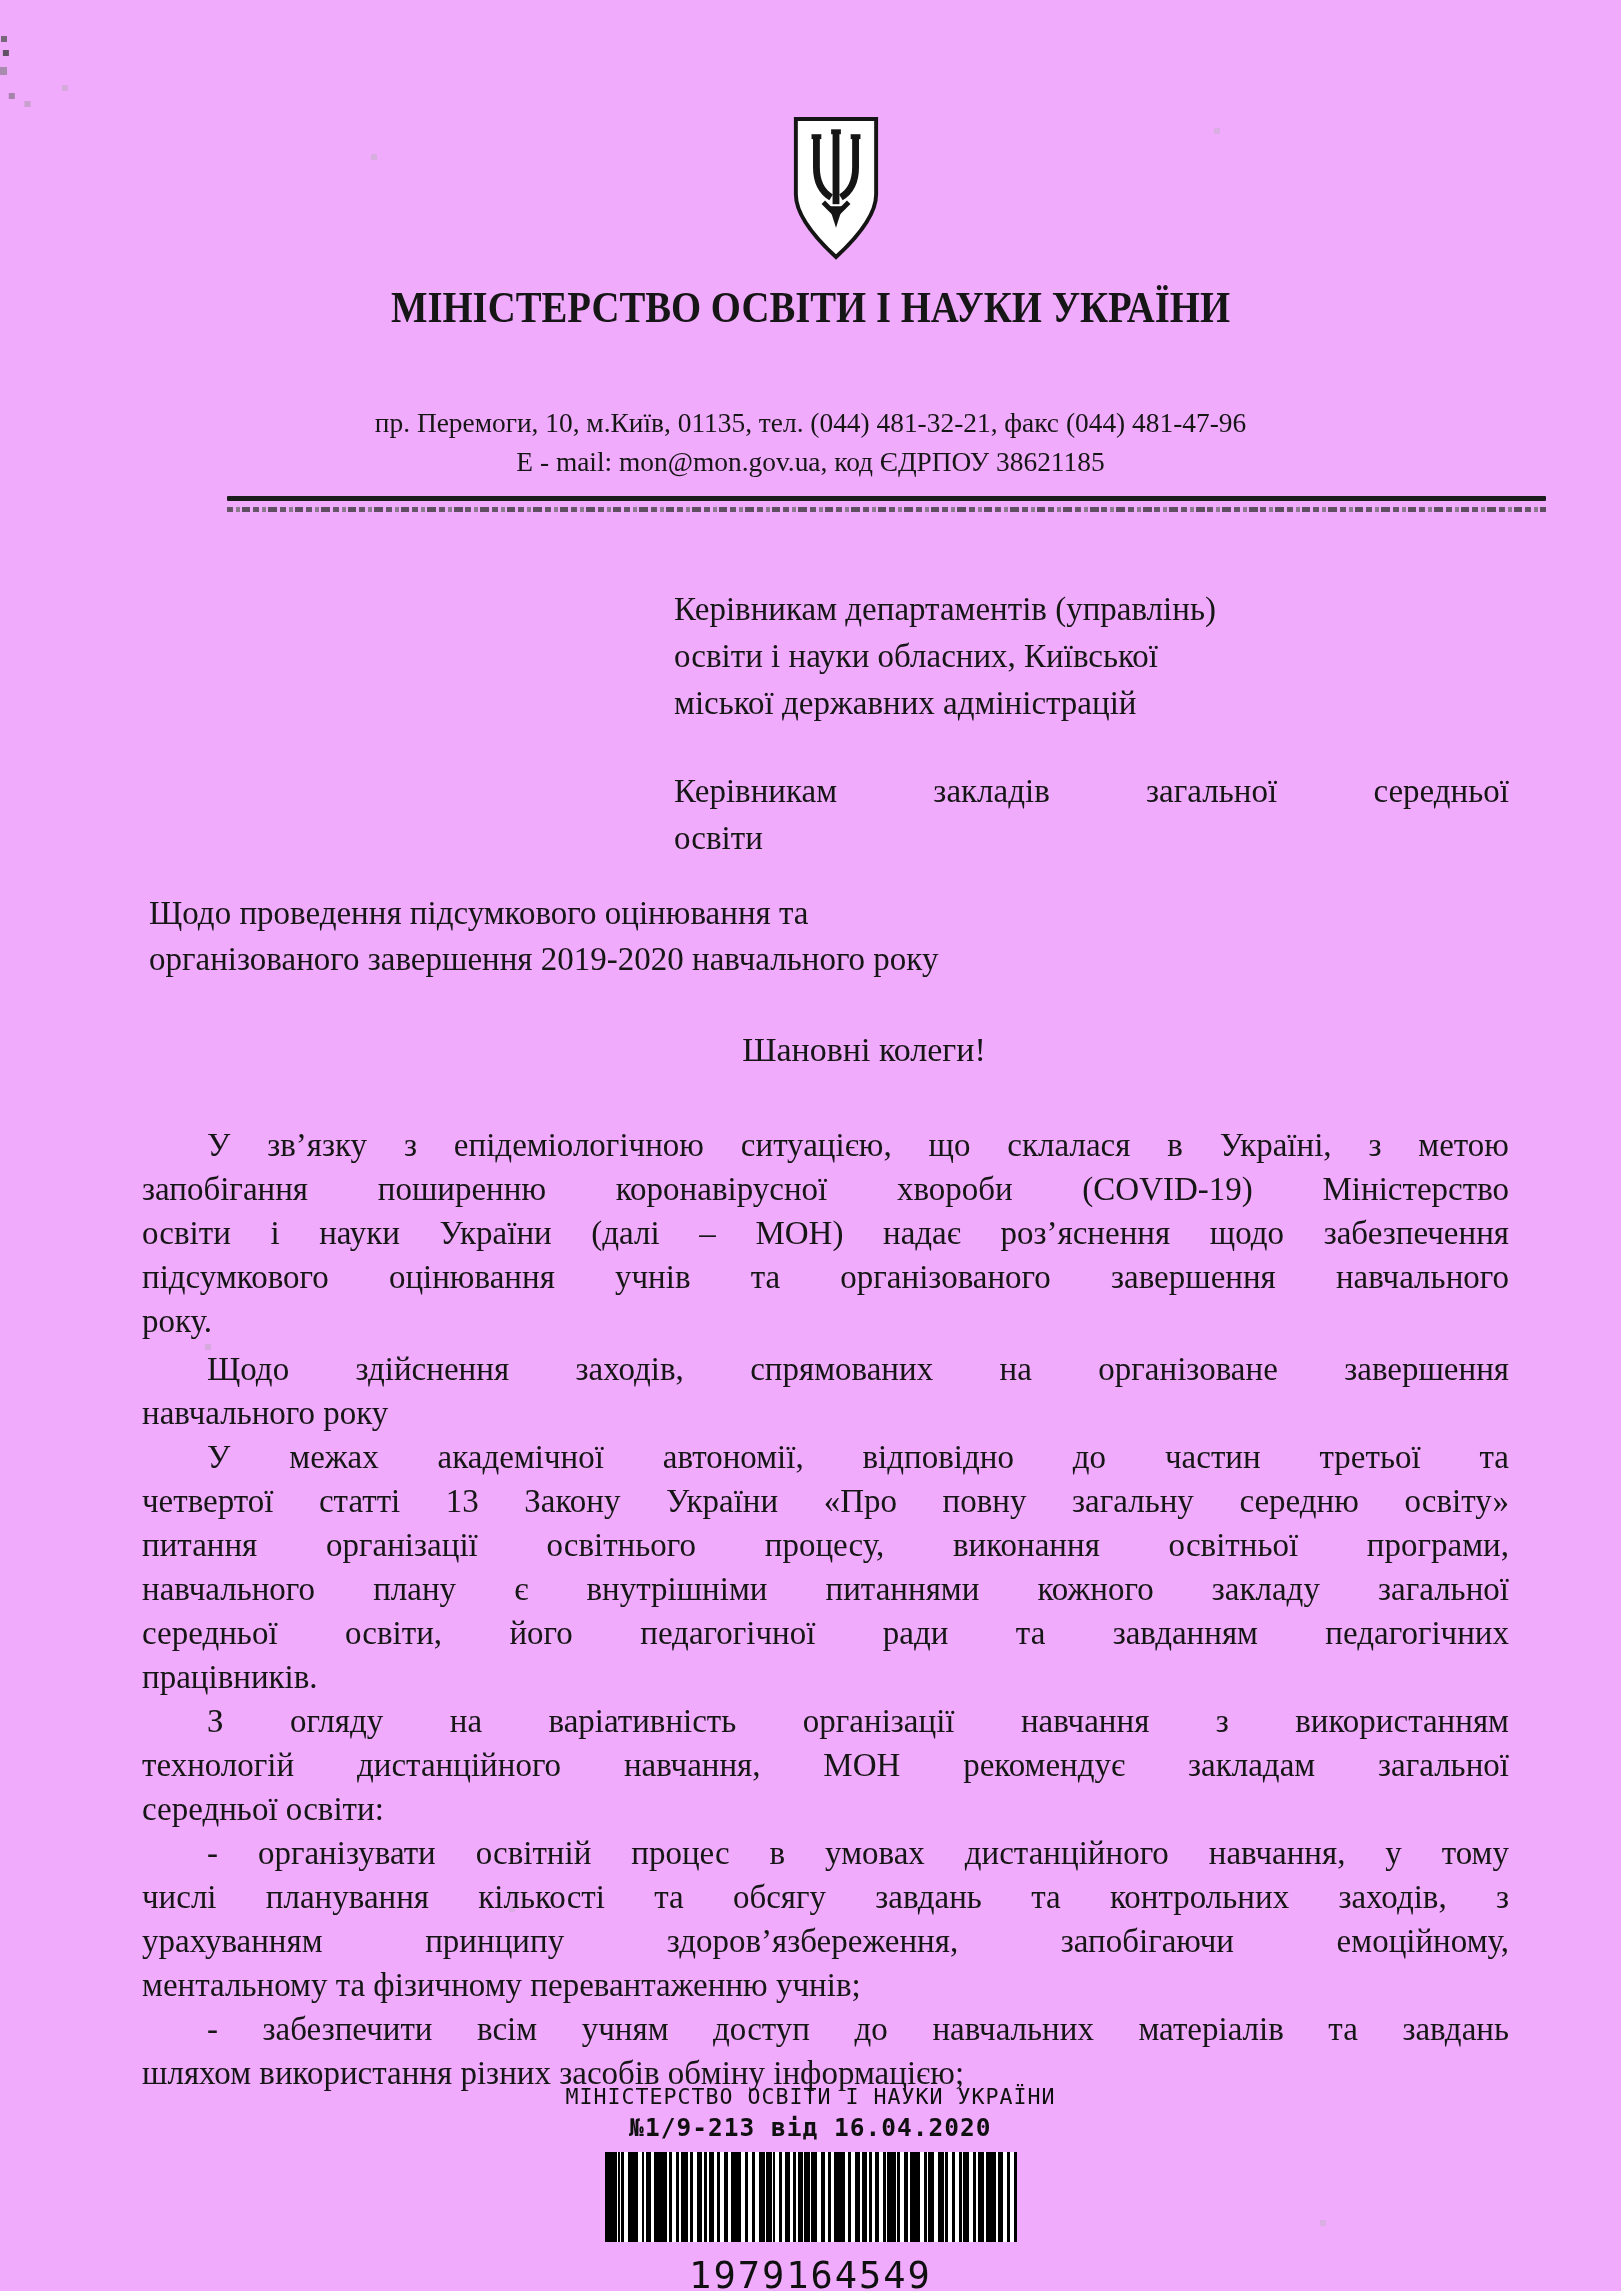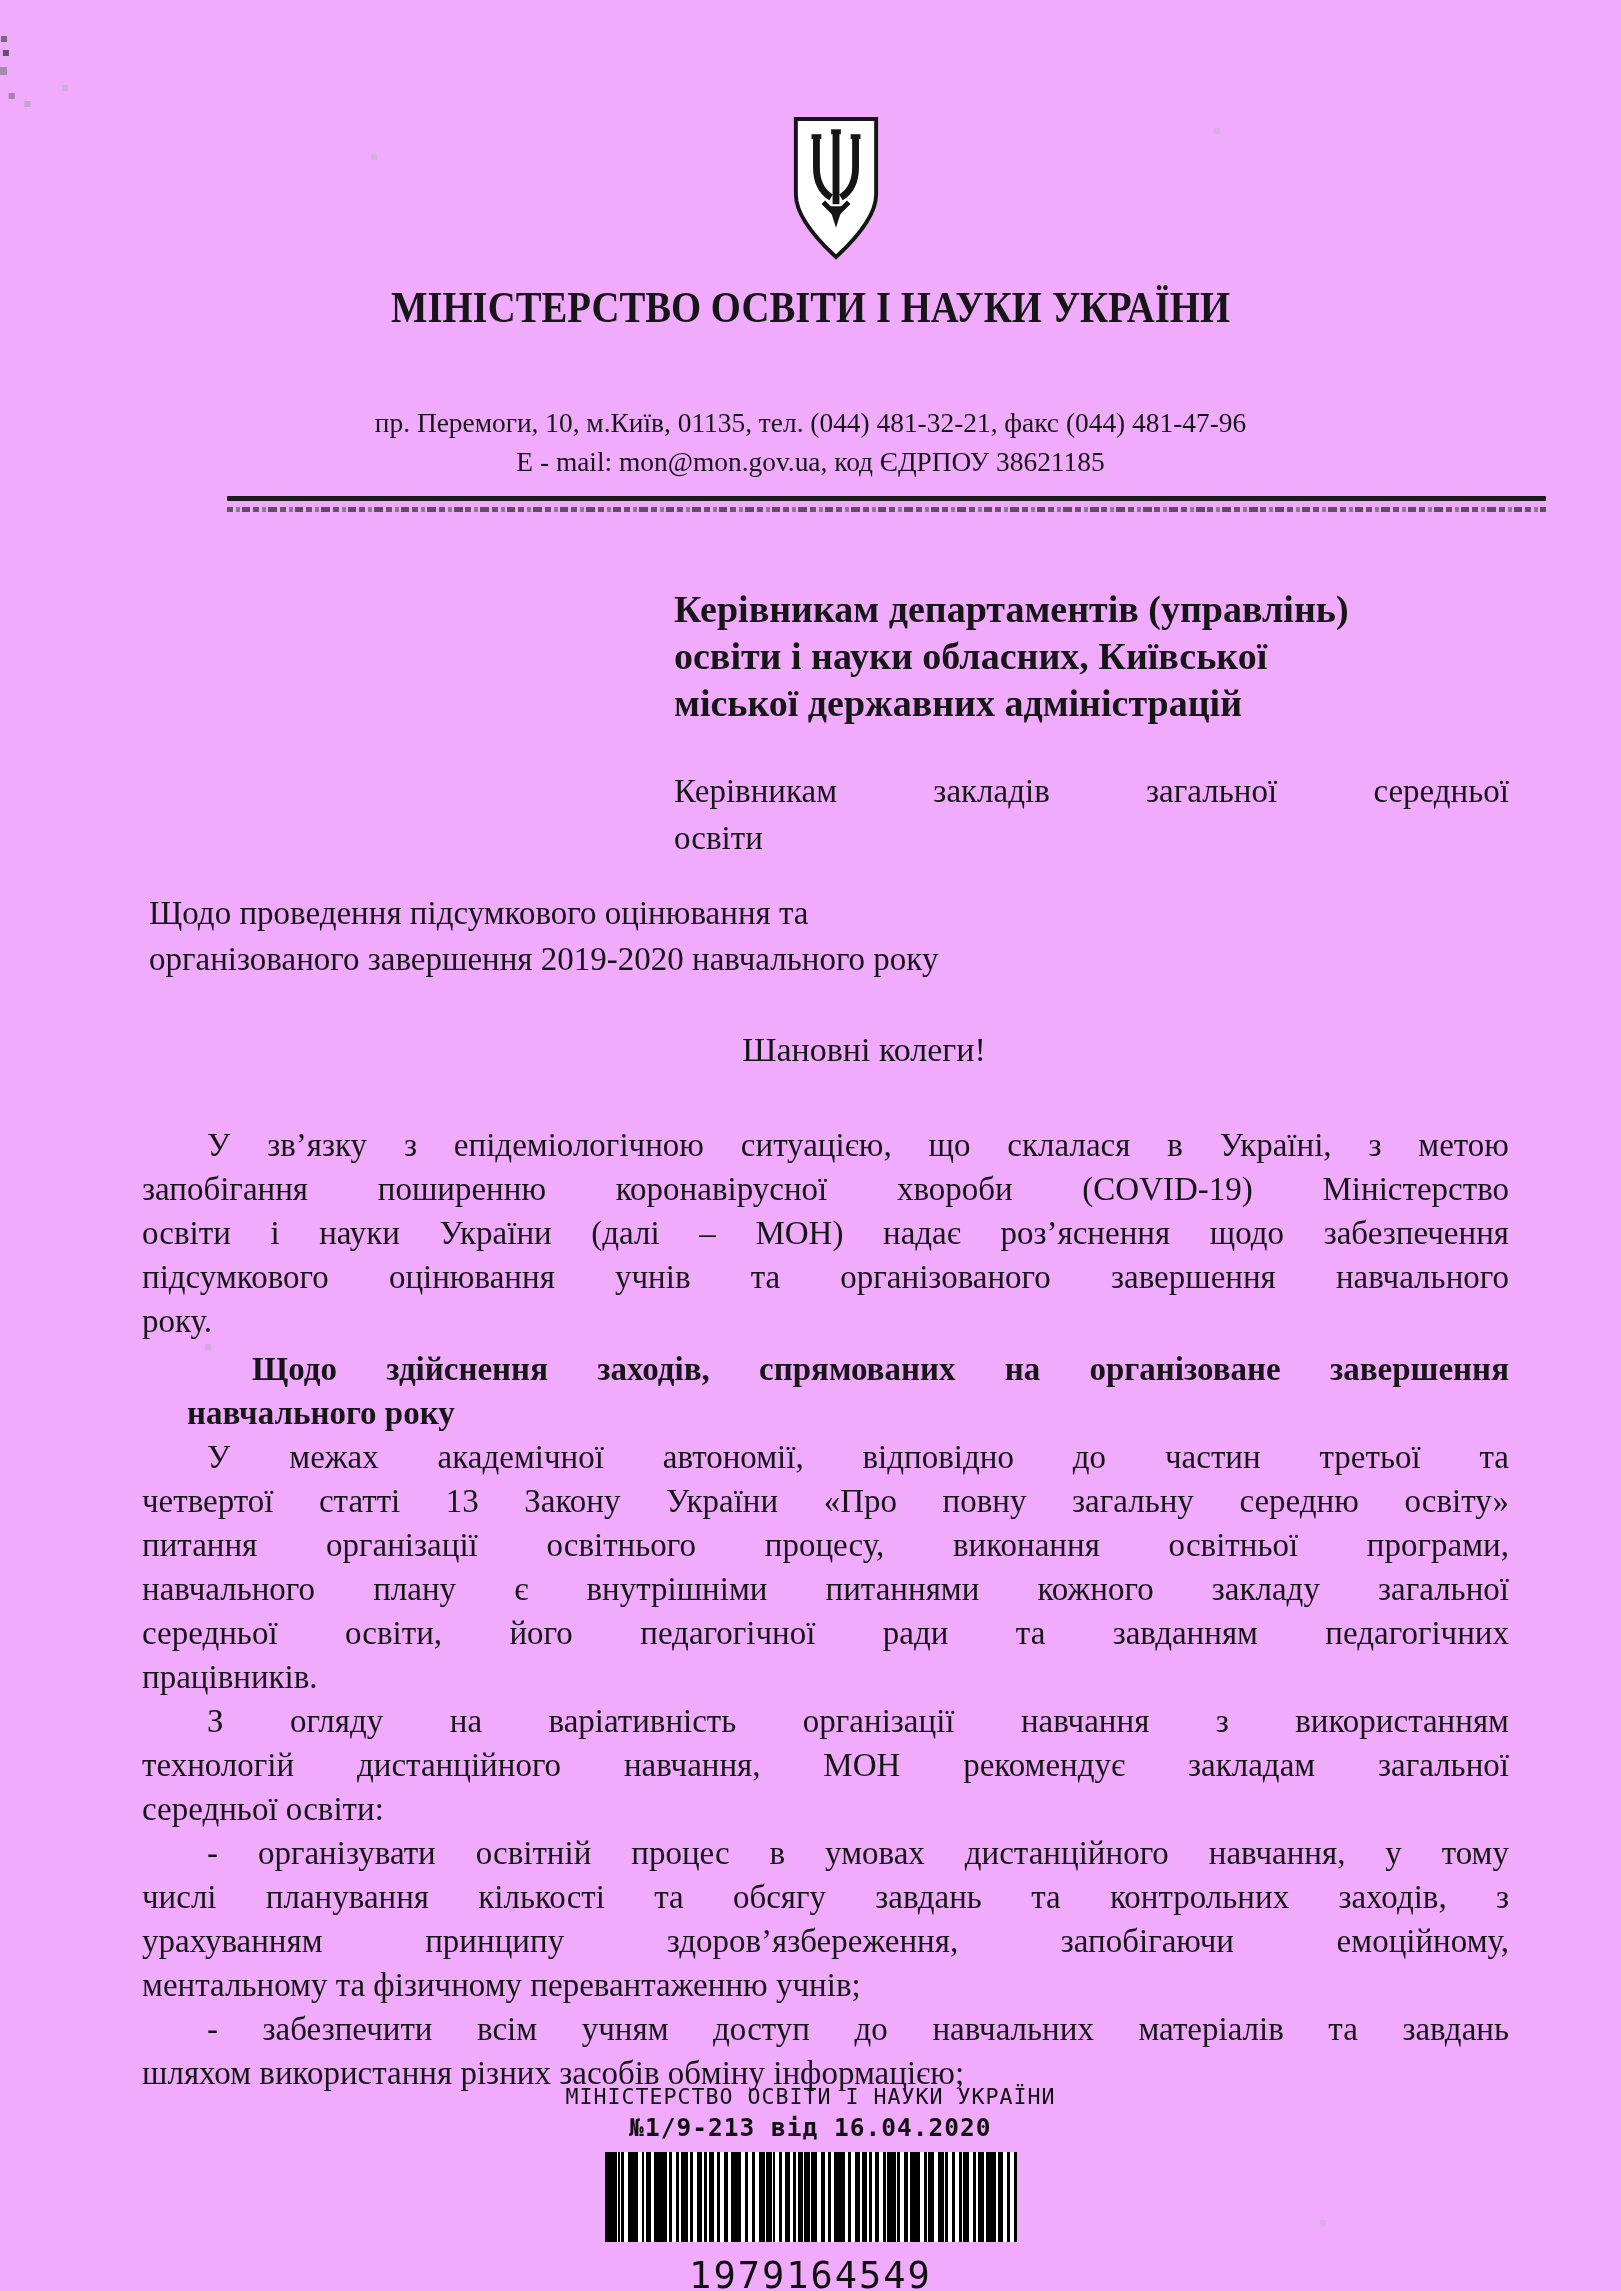--- a/index.html
+++ b/index.html
@@ -29,32 +29,32 @@
   }
   .divider{position:absolute;left:227px;top:496px;width:1319px;}
   .divider .solid{height:4.9px;background:#1c1c1c;border-radius:1px;}
   .divider .rough{
     height:4.9px;margin-top:5.9px;opacity:.75;
     background:
       repeating-linear-gradient(90deg,#3a3a3a 0 5.9px, rgba(255,255,255,0) 5.9px 8.8px,#6a6a6a 8.8px 12.7px, rgba(255,255,255,0) 12.7px 14.7px,#2f2f2f 14.7px 23.5px, rgba(255,255,255,0) 23.5px 26.5px);
     filter:blur(0.4px);
   }
   
-  .recipients-1{position:absolute;left:674px;top:586px;width:784px;font-size:38px;line-height:47px;font-weight:bold;}
+  .recipients-1{position:absolute;left:674px;top:586px;width:784px;font-size:33px;line-height:47px;}
   .recipients-2{position:absolute;left:674px;top:768px;width:835px;font-size:33px;line-height:47px;}
   .subject{position:absolute;left:149px;top:890px;width:1019px;font-size:33px;line-height:46px;}
   .salutation{
     position:absolute;left:146px;top:1031px;width:1367px;
     padding-left:69px;box-sizing:border-box;
     text-align:center;font-size:34px;
   }
   
   .body-text{position:absolute;left:142px;top:1123px;width:1367px;font-size:33px;line-height:44px;}
   .para{margin:0;}
-  .para.bold{font-weight:bold;margin-left:45px;}
+  .para.bold{font-weight:normal;}
   .para.gap{margin-top:3.9px;}
   
   .tl{text-align:justify;text-align-last:justify;}
   .tl.last{text-align-last:left;}
   .plain .tl{text-align:left;text-align-last:left;}
   .indent .tl:first-child{text-indent:65px;}
   
   .stamp{
     position:absolute;top:2082px;left:0;width:1621px;
     text-align:center;

